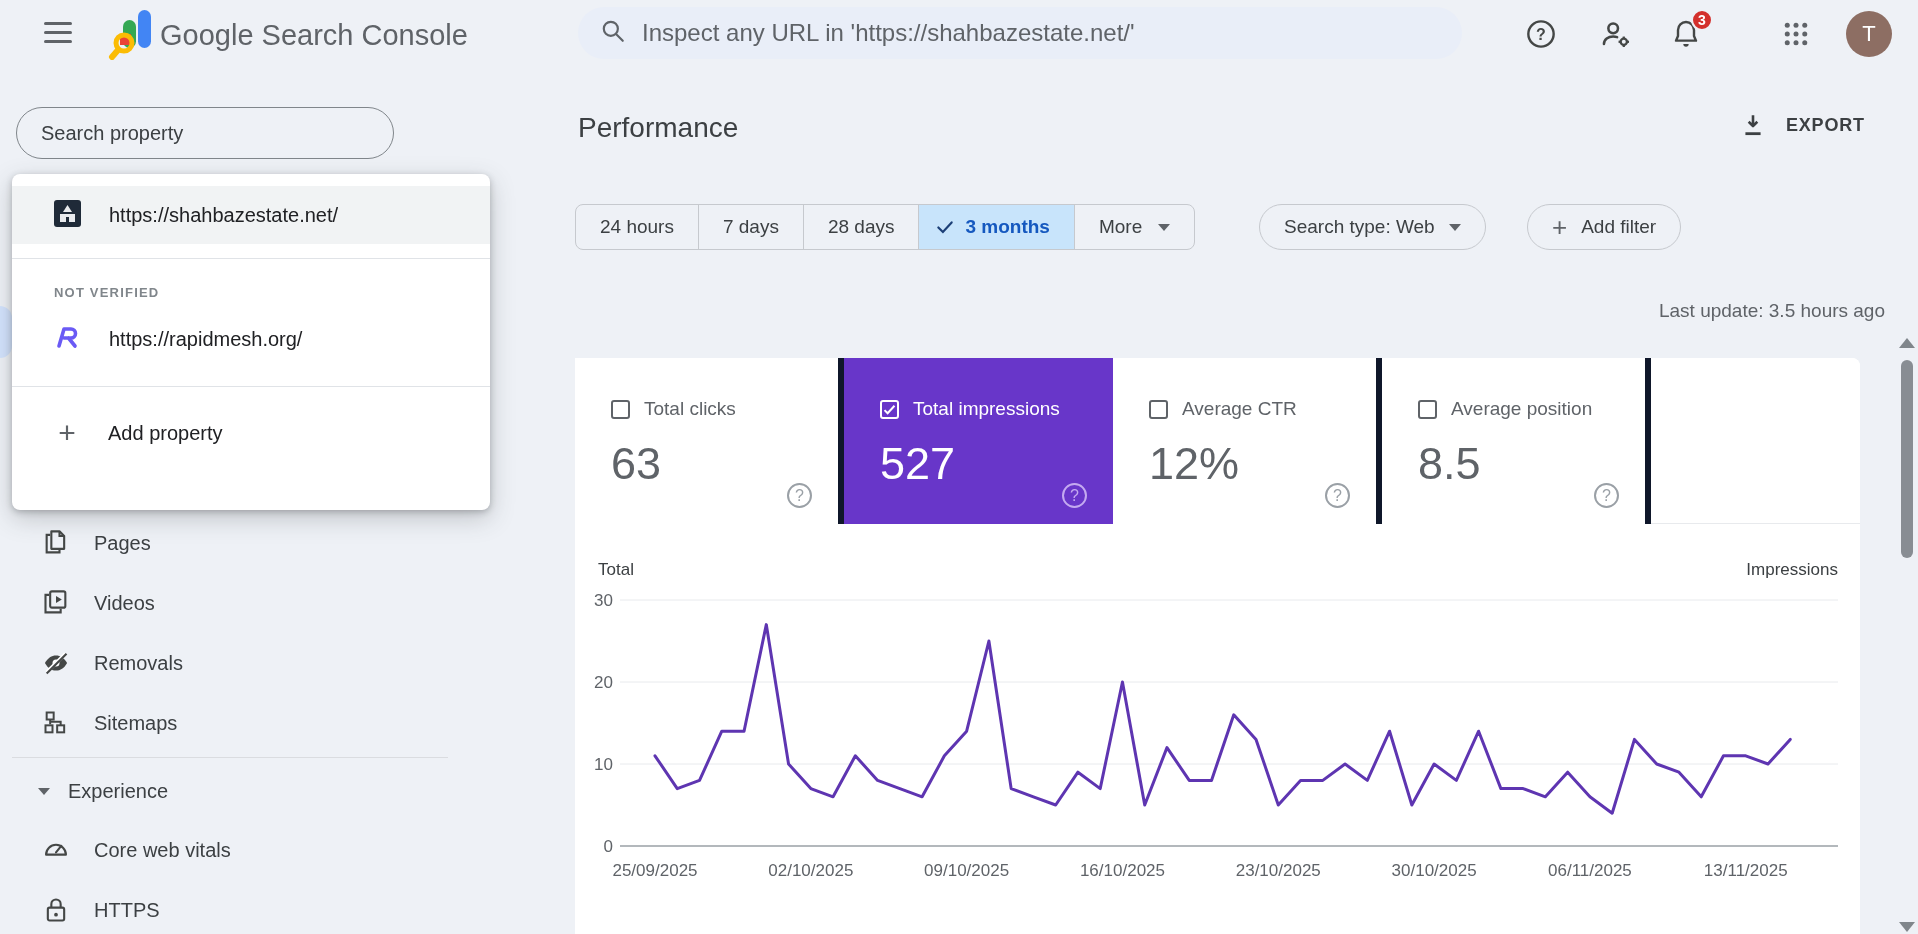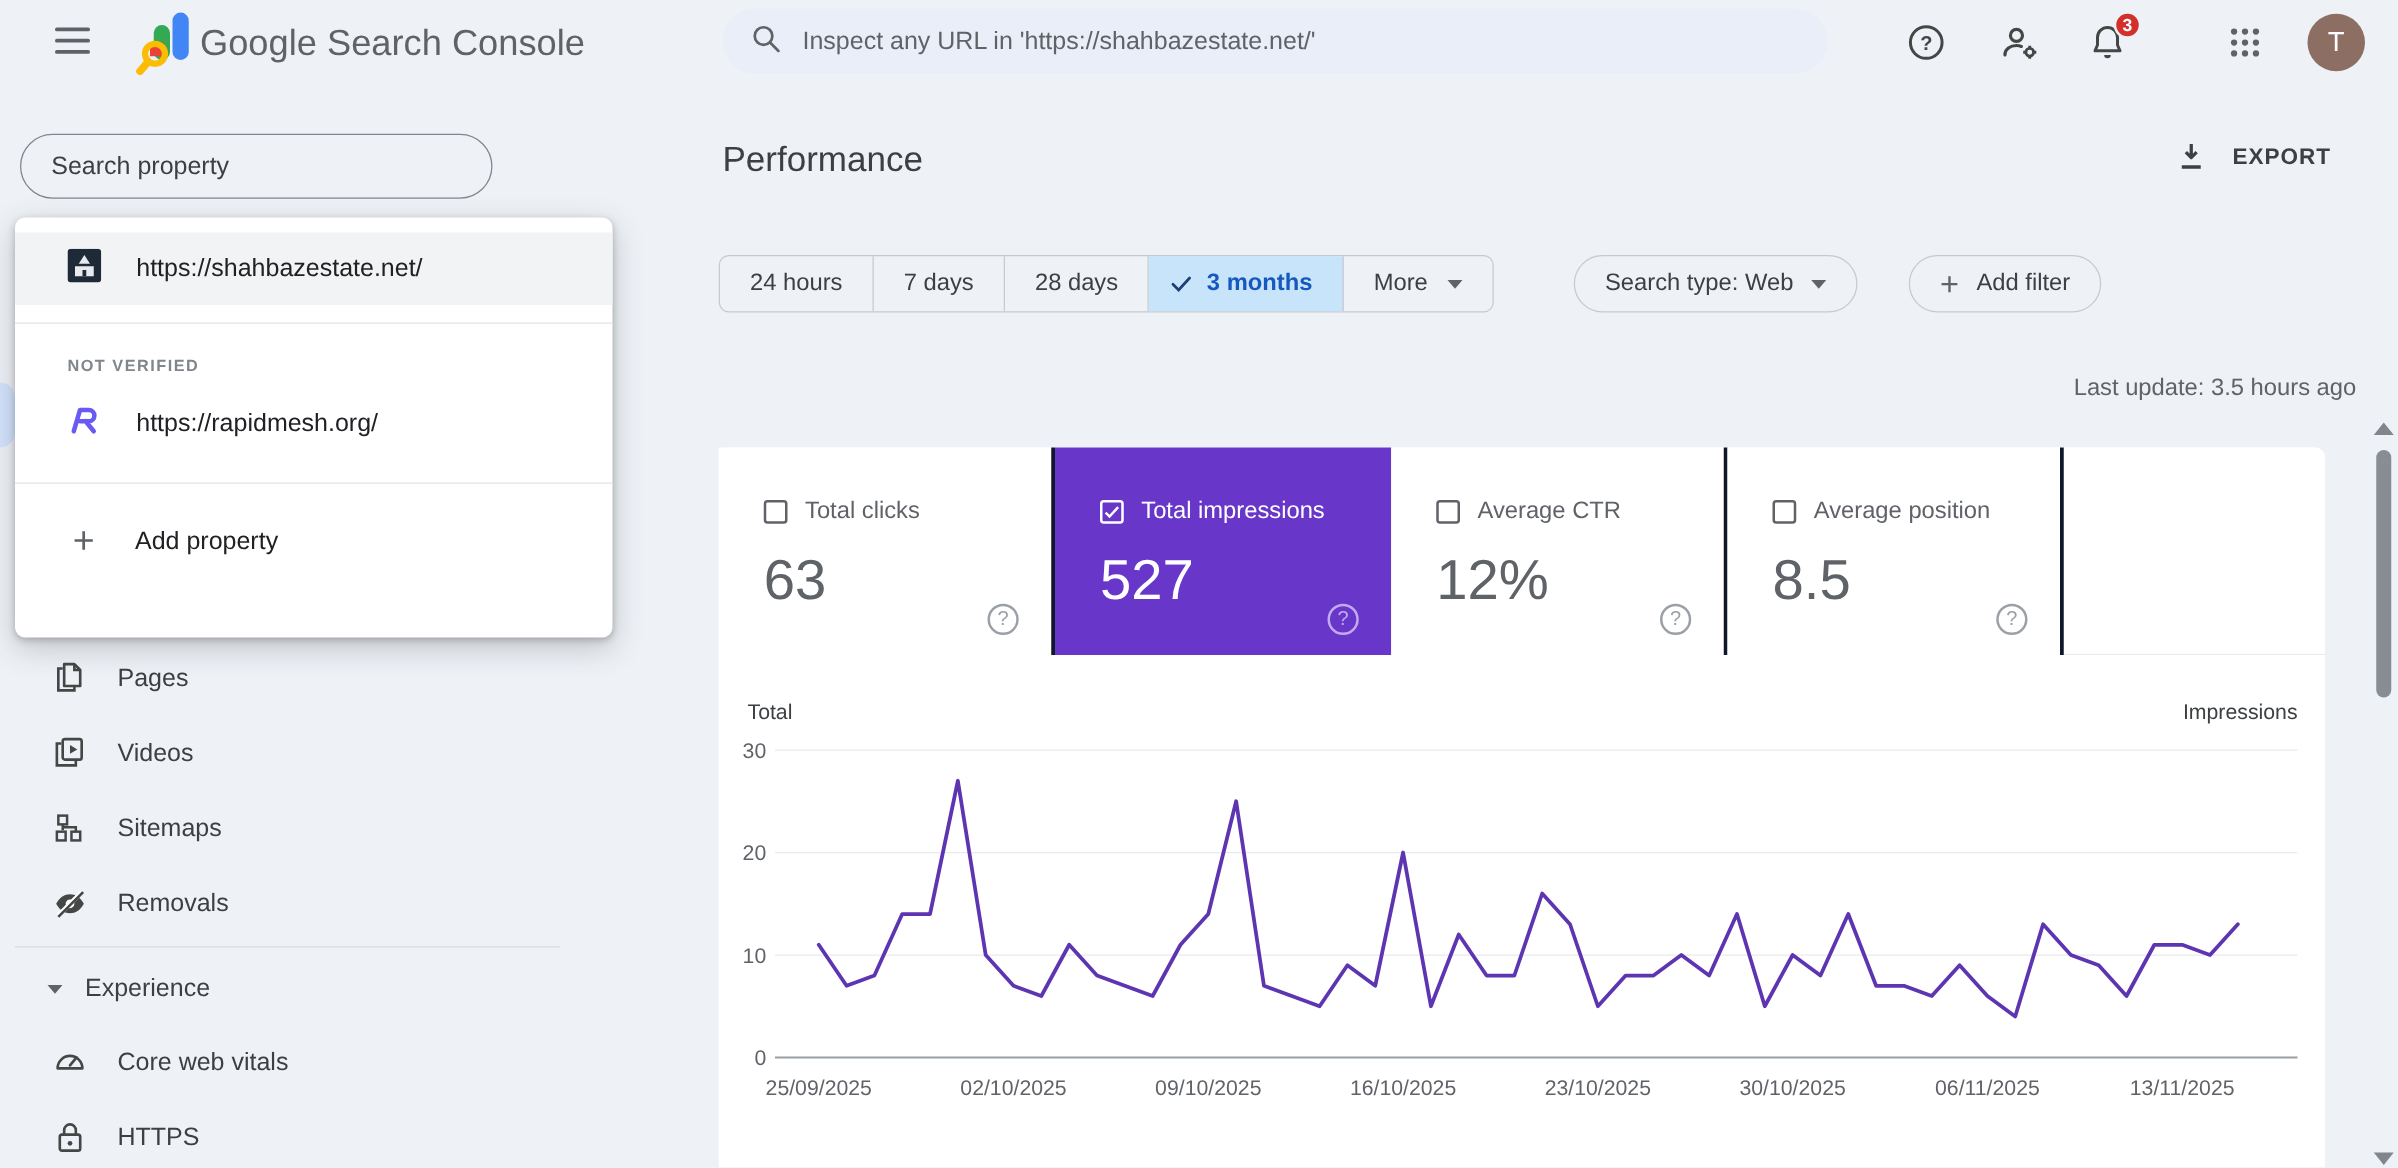--- a/index.html
+++ b/index.html
@@ -6,21 +6,21 @@
   html,body { width:1918px; height:934px; overflow:hidden; }
   body { font-family:"Liberation Sans", sans-serif; background:#eef1f6; position:relative; color:#3c4043; }
   .abs { position:absolute; }
 
   
   .hamburger { left:44px; top:22px; width:28px; height:22px; cursor:pointer; }
   .hamburger div { height:3px; background:#5f6368; border-radius:2px; margin-bottom:6px; }
   .logo { left:108px; top:6px; display:flex; align-items:center; }
   .logo-text { font-size:29px; color:#5f6368; }
   .search-pill { left:578px; top:7px; width:884px; height:52px; background:#e9eef8; border-radius:26px; display:flex; align-items:center; padding:0 22px; gap:16px; }
-  .search-pill .ph { font-size:20px; color:#5f6368; }
+  .search-pill .ph { font-size:24px; color:#5f6368; }
   .hicon { top:14px; width:40px; height:40px; display:flex; align-items:center; justify-content:center; cursor:pointer; }
   .badge { position:absolute; top:-5px; right:-7px; min-width:22px; height:22px; border-radius:11px; background:#d3302c; color:#fff; font-size:14px; font-weight:bold; display:flex; align-items:center; justify-content:center; border:2px solid #eef1f6; }
   .avatar { left:1846px; top:11px; width:46px; height:46px; border-radius:50%; background:#8d6e63; color:#fff; font-size:22px; display:flex; align-items:center; justify-content:center; cursor:pointer; }
 
   
   .prop-search { left:16px; top:107px; width:378px; height:52px; border:1px solid #80868b; border-radius:26px; display:flex; align-items:center; padding:0 24px; background:transparent; }
   .prop-search span { font-size:20px; color:#3c4043; }
   .perf-sliver { left:0; top:306px; width:12px; height:52px; background:#d3e3fd; border-radius:0 26px 26px 0; }
   .dropdown { left:12px; top:174px; width:478px; height:336px; background:#fff; border-radius:8px; box-shadow:0 2px 6px rgba(60,64,67,.3), 0 8px 24px rgba(60,64,67,.25); padding-top:12px; z-index:5; }
   .prop-item { display:flex; align-items:center; gap:28px; padding:0 30px 0 42px; height:58px; cursor:pointer; }
@@ -48,21 +48,21 @@
   .tabs { left:575px; top:204px; display:flex; height:46px; border:1px solid #c6c9ce; border-radius:8px; background:#fff0; }
   .tab { display:flex; align-items:center; justify-content:center; gap:10px; padding:0 24px; font-size:19px; color:#3c4043; border-right:1px solid #c6c9ce; cursor:pointer; }
   .tab:last-child { border-right:none; }
   .tab.selected { background:#c8e4fb; color:#1558bf; font-weight:bold;padding-left:16px; }
   .pill-btn { top:204px; height:46px; border:1px solid #c6c9ce; border-radius:24px; display:flex; align-items:center; gap:14px; padding:0 24px; font-size:19px; color:#3c4043; cursor:pointer; }
   .pill-btn .plus { font-size:26px; color:#5f6368; }
   .last-update { top:300px; right:33px; font-size:19px; color:#5f6368; }
 
   .panel { left:575px; top:358px; width:1285px; height:576px; background:#fff; border-radius:8px 8px 0 0; }
   .cards { display:flex; height:166px; border-bottom:1px solid #e8eaed; }
-  .metric-card { width:269px; height:166px; border-right:3px solid #0f172a; padding:40px 0 0 36px; position:relative; cursor:pointer; background:#fff; }
+  .metric-card { width:269px; height:166px; border-right:6px solid #0f172a; padding:40px 0 0 36px; position:relative; cursor:pointer; background:#fff; }
   .metric-card.selected { background:#6836c9; border-right:none; }
   .card-filler { flex:1; background:#fff; border-radius:0 8px 0 0; }
   .cb { width:19px; height:19px; border:2px solid #5f6368; border-radius:3px; display:inline-flex; align-items:center; justify-content:center; vertical-align:middle; }
   .cb svg { display:none; width:15px; height:15px; }
   .metric-card.selected .cb { border-color:#fff; }
   .metric-card.selected .cb svg { display:block; }
   .metric-label { font-size:19px; color:#5f6368; margin-left:14px; vertical-align:middle; }
   .metric-card.selected .metric-label { color:#fff; }
   .metric-value { font-size:45px; color:#5f6368; margin-top:18px; }
   .metric-card.selected .metric-value { color:#fff; }
@@ -206,35 +206,35 @@
   <div class="nav-item">
     <svg width="28" height="28" viewBox="0 0 24 24">
       <path d="M6 5 H3 v15 h13 v-3" fill="none" stroke="#444746" stroke-width="1.8"></path>
       <rect x="7" y="2" width="13" height="14" rx="1.5" fill="none" stroke="#444746" stroke-width="1.8"></rect>
       <path d="M12 6 l5 3 -5 3 z" fill="#444746"></path>
     </svg>
     <span class="lbl">Videos</span>
   </div>
   <div class="nav-item">
     <svg width="28" height="28" viewBox="0 0 24 24">
+      <path d="M2.5 12 C5 7.5 8.3 5.5 12 5.5 s7 2 9.5 6.5 c-2.5 4.5-5.8 6.5-9.5 6.5 s-7-2-9.5-6.5z" fill="#444746"></path>
+      <circle cx="12" cy="12" r="3" fill="#fff"></circle>
+      <line x1="4" y1="20" x2="20" y2="4" stroke="#fff" stroke-width="3"></line>
+      <line x1="4" y1="21" x2="21" y2="4" stroke="#444746" stroke-width="1.8"></line>
+    </svg>
+    <span class="lbl">Removals</span>
+  </div>
+  <div class="nav-item">
+    <svg width="28" height="28" viewBox="0 0 24 24">
       <rect x="4" y="3" width="6" height="6" fill="none" stroke="#444746" stroke-width="1.7"></rect>
       <rect x="3" y="14" width="6" height="6" fill="none" stroke="#444746" stroke-width="1.7"></rect>
       <rect x="13" y="14" width="6" height="6" fill="none" stroke="#444746" stroke-width="1.7"></rect>
       <path d="M7 9 v4 M7 11 h9 v3" fill="none" stroke="#444746" stroke-width="1.7"></path>
     </svg>
     <span class="lbl">Sitemaps</span>
-  </div>
-  <div class="nav-item">
-    <svg width="28" height="28" viewBox="0 0 24 24">
-      <path d="M2.5 12 C5 7.5 8.3 5.5 12 5.5 s7 2 9.5 6.5 c-2.5 4.5-5.8 6.5-9.5 6.5 s-7-2-9.5-6.5z" fill="#444746"></path>
-      <circle cx="12" cy="12" r="3" fill="#fff"></circle>
-      <line x1="4" y1="20" x2="20" y2="4" stroke="#fff" stroke-width="3"></line>
-      <line x1="4" y1="21" x2="21" y2="4" stroke="#444746" stroke-width="1.8"></line>
-    </svg>
-    <span class="lbl">Removals</span>
   </div>
   <div class="nav-divider"></div>
   <div class="nav-section">
     <span class="caret-down"></span>
     <span class="lbl">Experience</span>
   </div>
   <div class="nav-item">
     <svg width="28" height="28" viewBox="0 0 24 24">
       <path d="M3.5 15 a8.5 8.5 0 1 1 17 0 z" fill="none" stroke="#444746" stroke-width="1.8" stroke-linejoin="round" transform="translate(0,1)"></path>
       <line x1="12" y1="14" x2="16.5" y2="8.5" stroke="#444746" stroke-width="1.8" stroke-linecap="round"></line>

